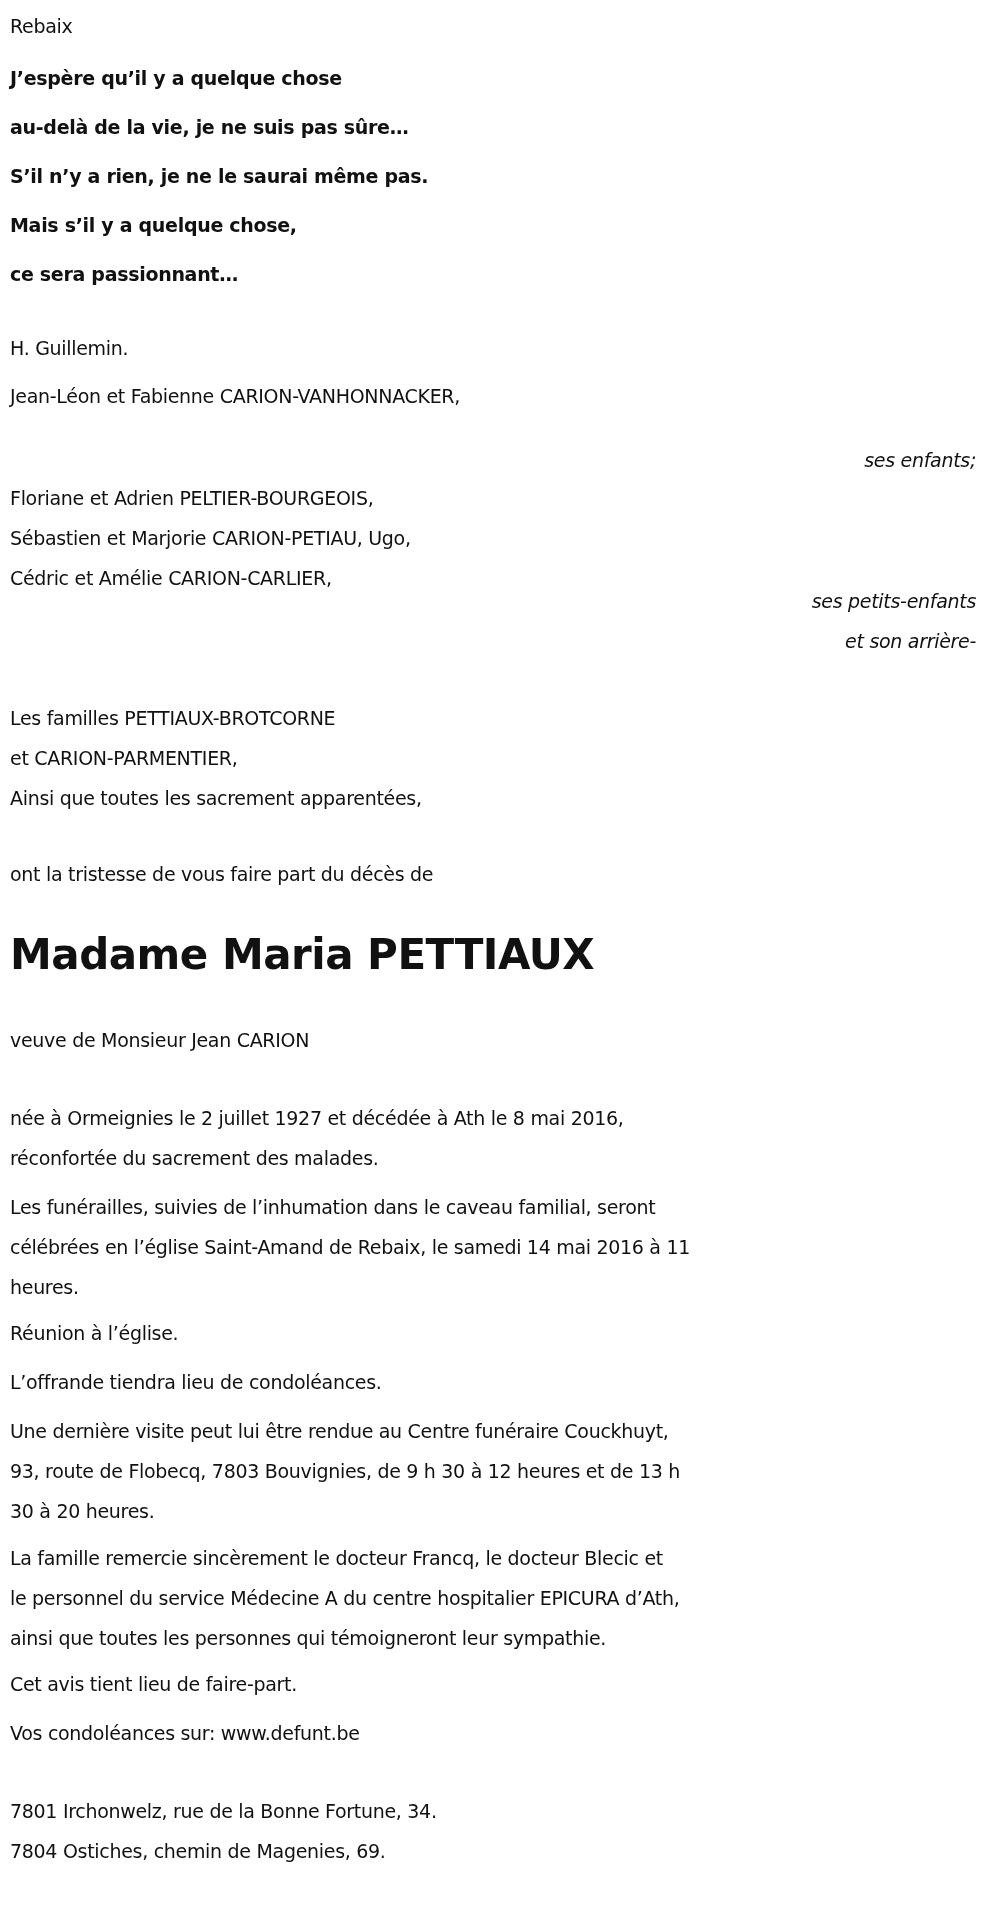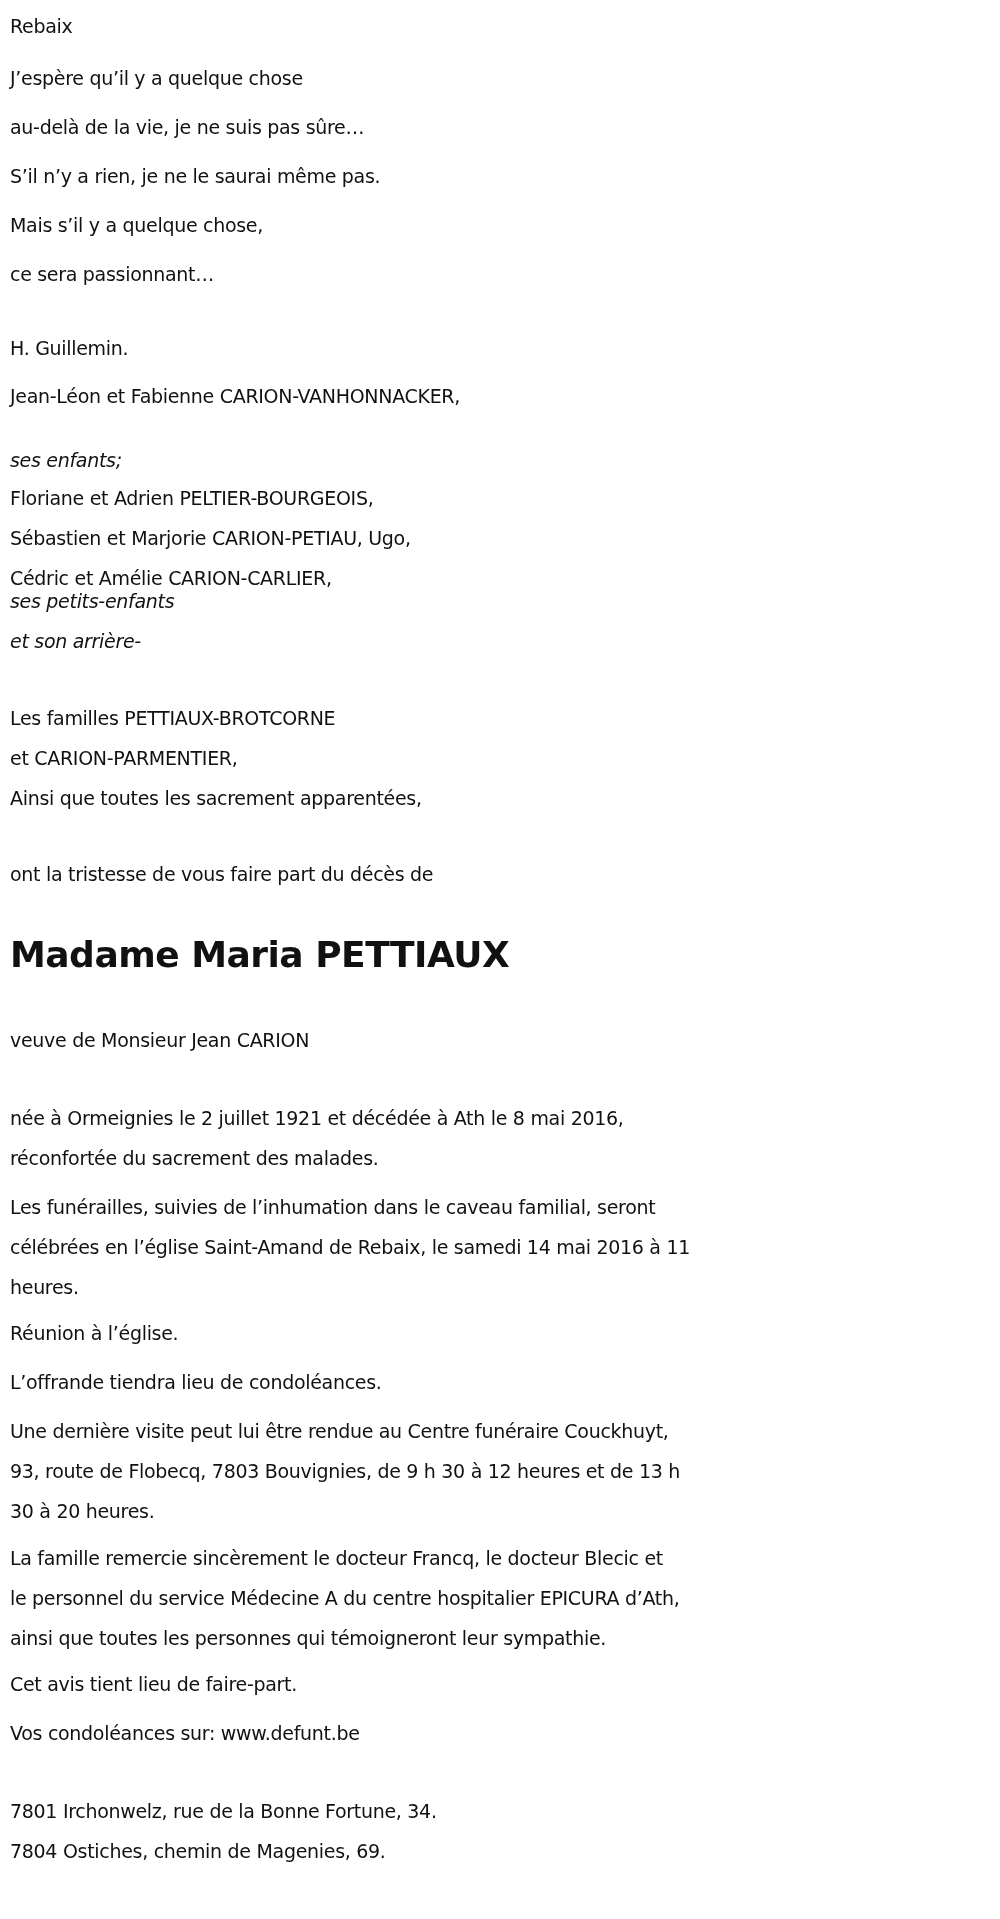--- a/index.html
+++ b/index.html
@@ -1,21 +1,21 @@
 <!DOCTYPE html>
 <html><head>
 <meta charset="utf-8">
 <style>
   html, body { margin:0; padding:0; background:#ffffff; }
   body { width:1000px; height:1919px; overflow:hidden; color:#111; font-family:"DejaVu Sans", sans-serif; }
   .page { position:relative; width:1000px; padding:0 10px; box-sizing:border-box; }
   .line { font-size:19px; line-height:40px; white-space:nowrap; letter-spacing:-0.3px; }
-  .bold { font-weight:normal; }
-  .right { text-align:left; font-style:italic; padding-right:14px; }
-  .title { font-size:36px; font-weight:bold; line-height:50px; letter-spacing:-0.5px; }
+  .bold { font-weight:bold; }
+  .right { text-align:right; font-style:italic; padding-right:14px; }
+  .title { font-size:42px; font-weight:bold; line-height:50px; letter-spacing:-0.5px; }
   .abs { position:absolute; left:10px; right:10px; }
 </style>
 </head>
 <body>
 
 <div class="page">
   <div class="abs line" style="top:6px">Rebaix</div>
 
   <div class="abs" style="top:54px">
     <div class="line bold" style="line-height:49px">J’espère qu’il y a quelque chose</div>
@@ -48,21 +48,21 @@
     <div class="line">Ainsi que toutes les sacrement apparentées,</div>
   </div>
 
   <div class="abs line" style="top:854px">ont la tristesse de vous faire part du décès de</div>
 
   <div class="abs title" style="top:930px">Madame Maria PETTIAUX</div>
 
   <div class="abs line" style="top:1020px">veuve de Monsieur Jean CARION</div>
 
   <div class="abs" style="top:1098px">
-    <div class="line">née à Ormeignies le 2 juillet 1921 et décédée à Ath le 8 mai 2016,</div>
+    <div class="line">née à Ormeignies le 2 juillet 1927 et décédée à Ath le 8 mai 2016,</div>
     <div class="line">réconfortée du sacrement des malades.</div>
   </div>
 
   <div class="abs" style="top:1187px">
     <div class="line">Les funérailles, suivies de l’inhumation dans le caveau familial, seront</div>
     <div class="line">célébrées en l’église Saint-Amand de Rebaix, le samedi 14 mai 2016 à 11</div>
     <div class="line">heures.</div>
   </div>
 
   <div class="abs line" style="top:1313px">Réunion à l’église.</div>

